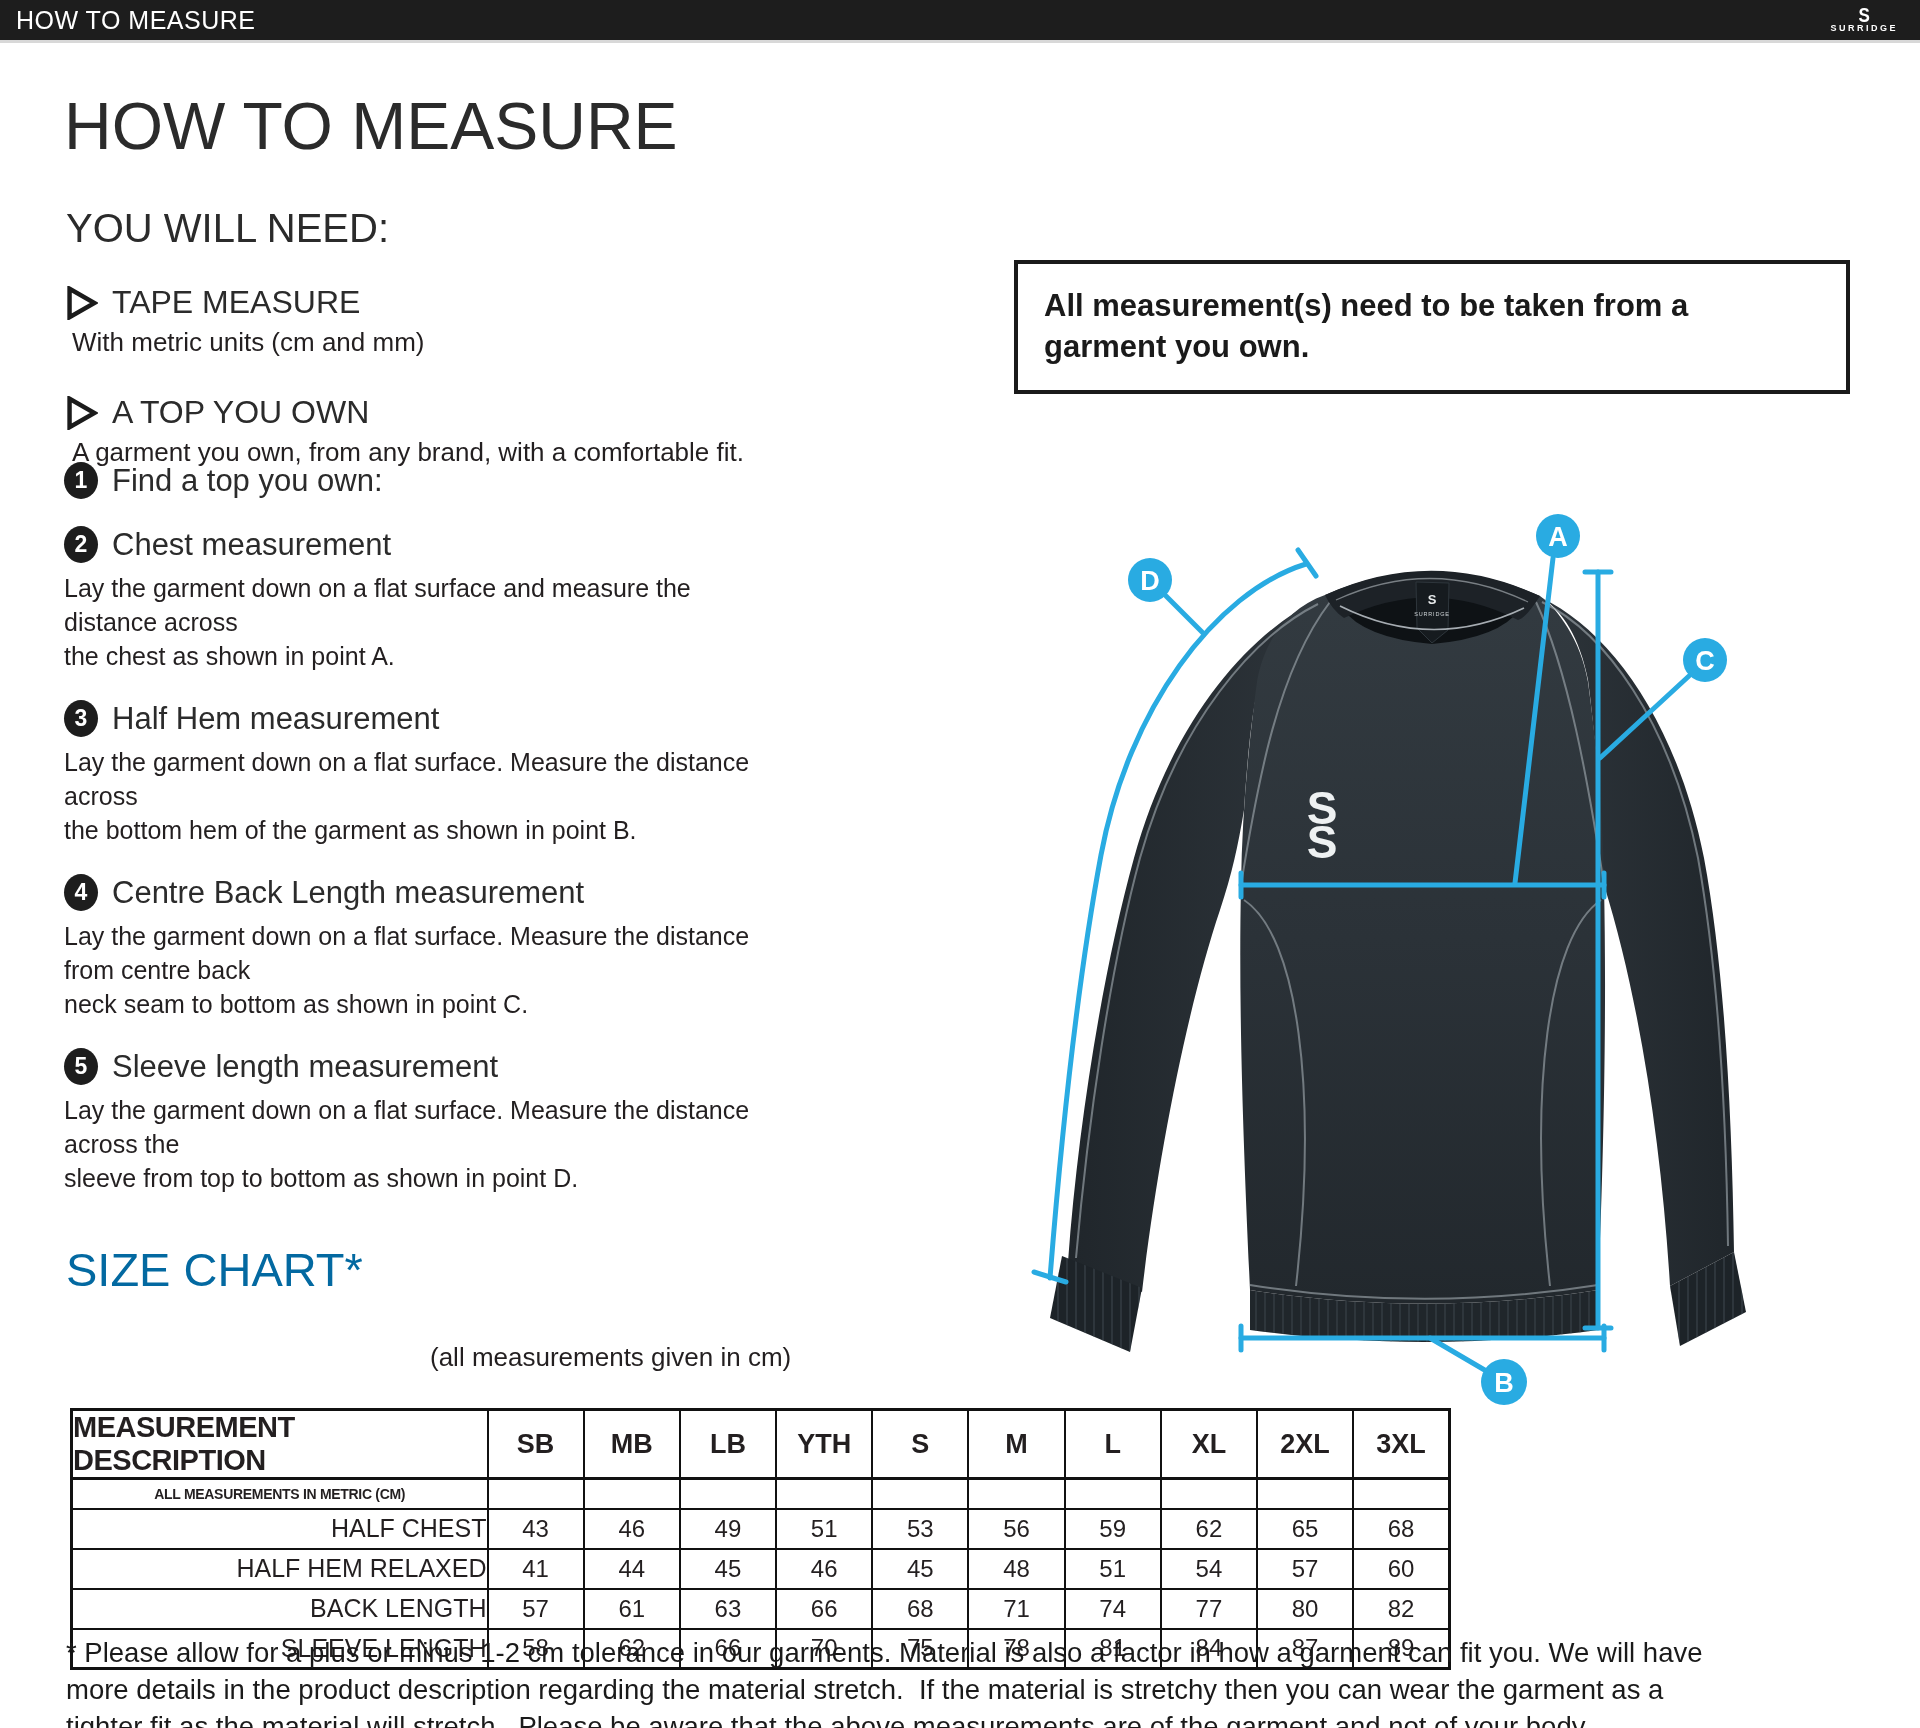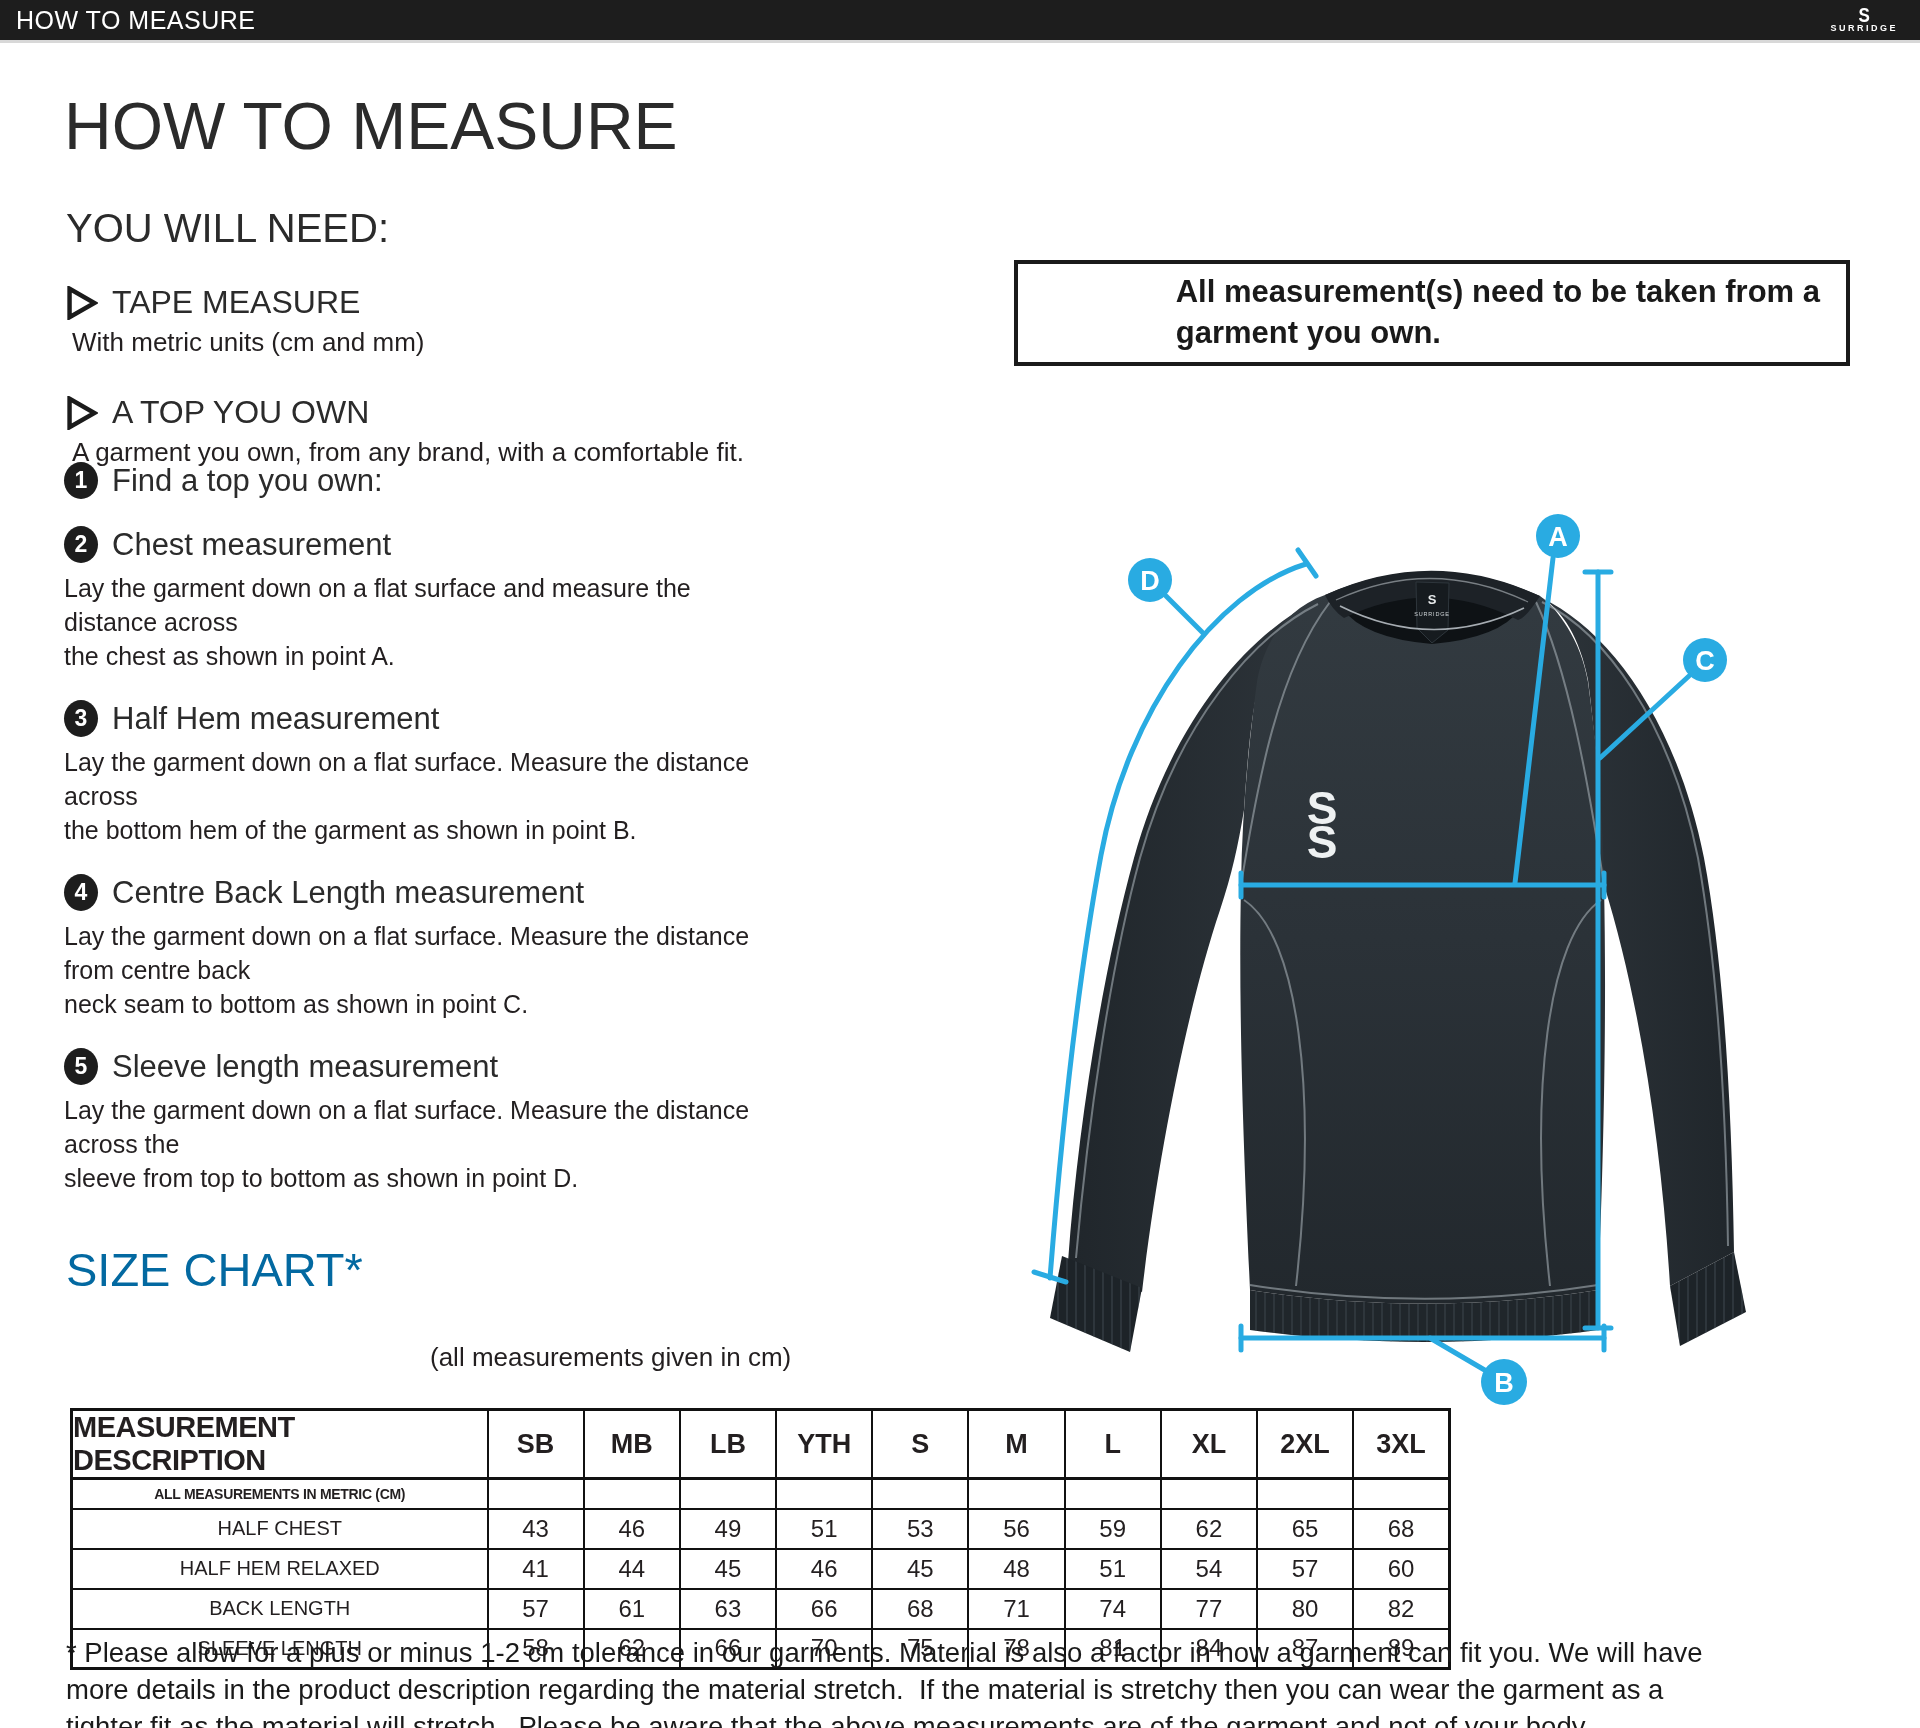--- a/index.html
+++ b/index.html
@@ -30,39 +30,39 @@
   .step{margin-bottom:27px;}
   .step-head{display:flex;align-items:center;gap:14px;}
   .badge{
     width:34px;height:37px;border-radius:50%;background:#1d1d1d;color:#fff;
     display:flex;align-items:center;justify-content:center;font-size:23px;font-weight:700;flex:0 0 auto;
   }
   .step-title{font-size:31px;color:#2b2b2b;font-weight:400;}
   .step-body{font-size:25px;line-height:34px;color:#231f20;margin-top:8px;white-space:pre-line;width:690px;}
   
   .callout{
-    position:absolute;left:1014px;top:260px;width:836px;height:106px;
+    position:absolute;left:1014px;top:260px;width:836px;height:134px;
     border:4px solid #1a1a1a;box-sizing:border-box;background:#fff;
-    display:flex;align-items:center;justify-content:flex-end;
+    display:flex;align-items:center;
   }
   .callout-text{font-size:31px;font-weight:700;line-height:1.32;padding:0 26px;white-space:pre-line;color:#1a1a1a;}
   
   .figure{position:absolute;left:820px;top:380px;width:1100px;height:1030px;}
   
   .chart-title{position:absolute;left:66px;top:1242px;font-size:47px;font-weight:400;color:#0369a1;}
   .chart-sub{position:absolute;left:430px;top:1342px;font-size:26px;color:#231f20;}
   .table-wrap{position:absolute;left:70px;top:1408px;}
   table.size{border-collapse:collapse;table-layout:fixed;width:1378px;background:#fff;}
   table.size td,table.size th{border:2px solid #111;box-sizing:border-box;padding:0;}
   table.size{border:3px solid #111;}
   th.desc{width:416px;text-align:left;padding-left:8px;font-size:29px;font-weight:700;letter-spacing:-0.5px;height:50px;}
   th.size-h{font-size:27px;font-weight:700;text-align:center;height:50px;}
   tr.hdr th{border-bottom:3px solid #111;}
   td.unit{font-size:14px;font-weight:700;text-align:center;padding-left:8px;height:30px;letter-spacing:-0.3px;}
-  td.lbl{font-size:20px;text-align:center;padding-left:8px;height:40px;}
+  td.lbl{font-size:25px;text-align:right;padding-left:8px;height:40px;}
   td.val{font-size:24px;text-align:center;height:30px;}
   
   .footnote{
     position:absolute;left:66px;top:1634px;width:1810px;
     font-size:27.5px;line-height:37px;color:#1a1a1a;white-space:pre-wrap;
   }
 </style>
 </head>
 <body>
 

